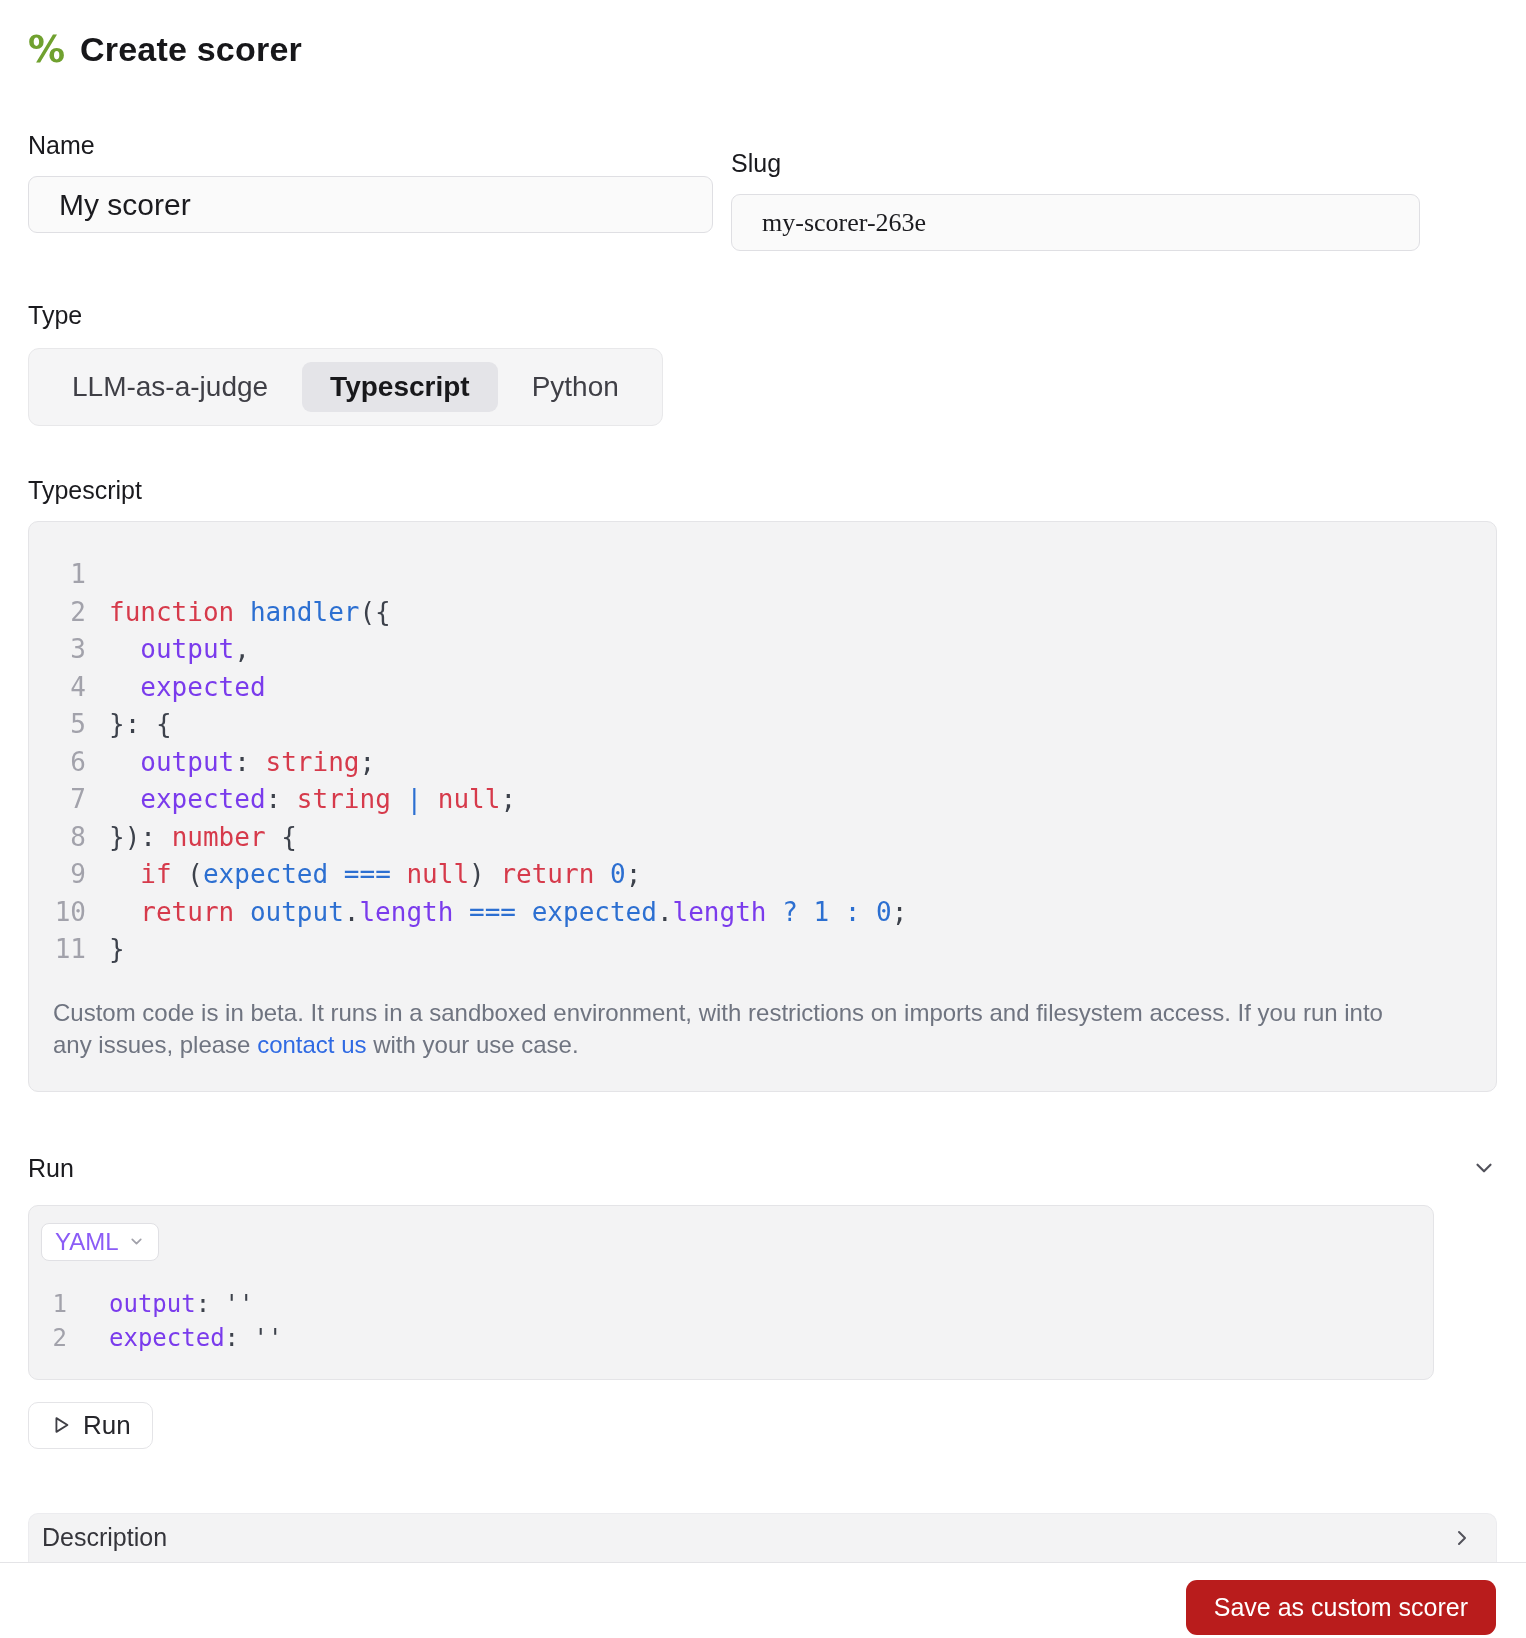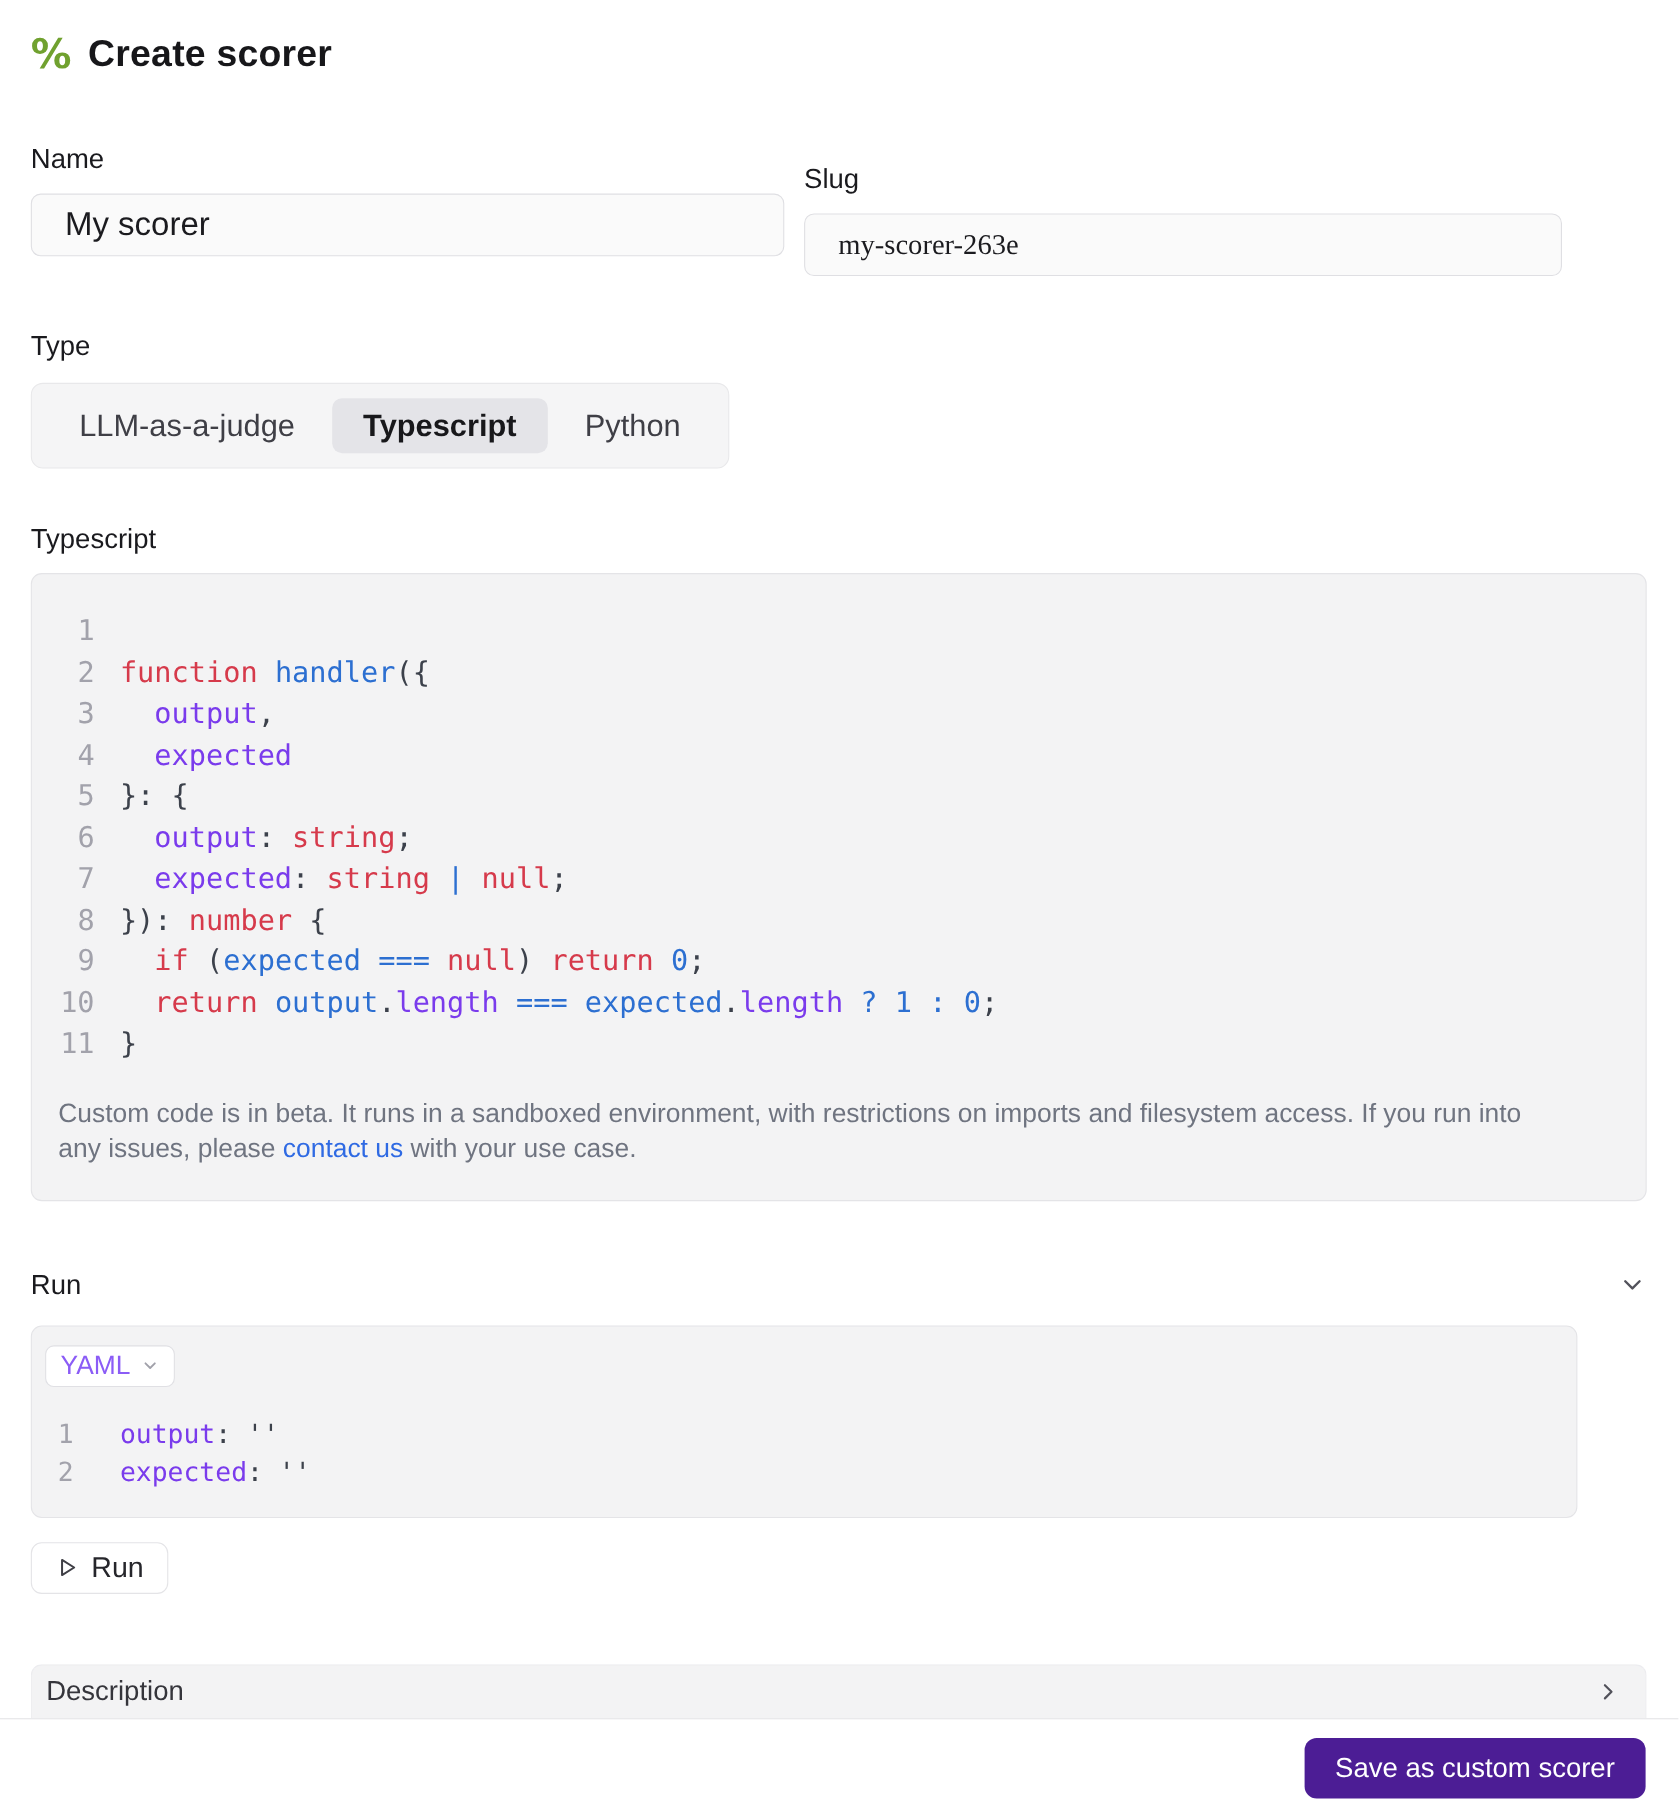--- a/index.html
+++ b/index.html
@@ -100,21 +100,21 @@
     border: 1px solid #ececef; border-bottom: none; border-radius: 10px 10px 0 0;
     display: flex; align-items: center; justify-content: space-between;
     padding: 0 22px 0 13px; cursor: pointer;
   }
   .desc-label { font-size: 25px; font-weight: 500; color: #35353b; }
 
   
   .footer-divider { height: 1px; background: #e4e4e7; margin: 0 -29px 0 -28px; }
   .footer { display: flex; justify-content: flex-end; padding: 17px 1px 0 0; }
   .save-btn {
-    height: 55px; padding: 0 28px; background: #4c1d95; color: #ffffff;
+    height: 55px; padding: 0 28px; background: #b91c1c; color: #ffffff;
     border: none; border-radius: 11px; font-size: 25px; font-weight: 500;
     font-family: "Liberation Sans", sans-serif; cursor: pointer;
   }
 </style>
 </head>
 <body>
 
 <div class="page">
 
   <div class="hdr">

